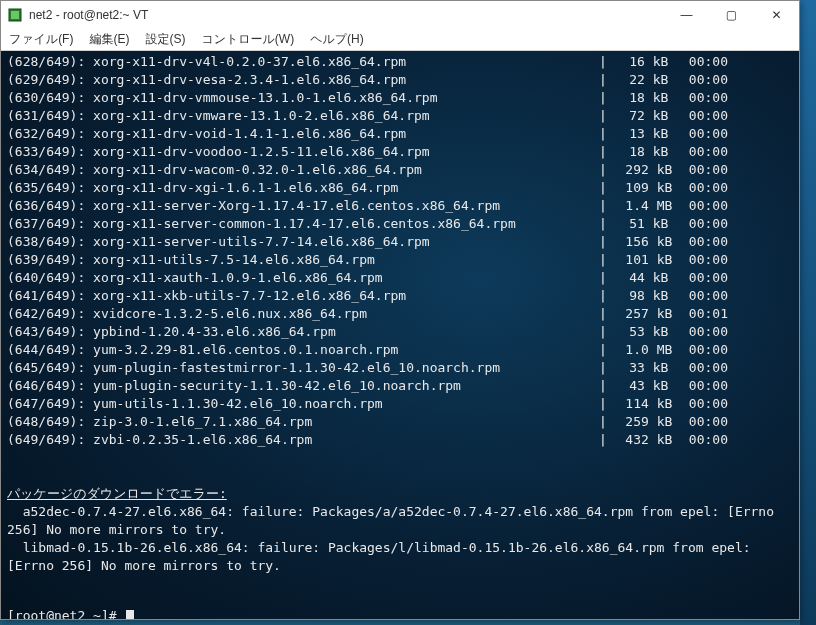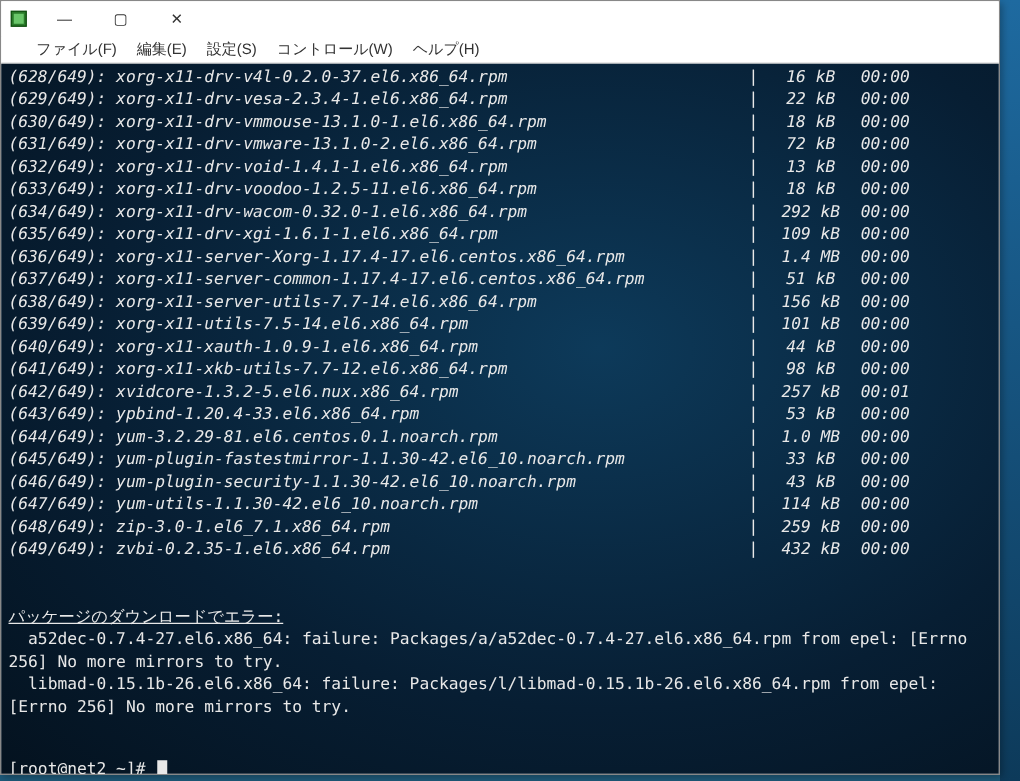--- a/index.html
+++ b/index.html
@@ -52,21 +52,21 @@
     font-size: 12px;
     color: #333;
     cursor: default;
   }
   .menubar {
     height: 22px;
     background: #fff;
     border-bottom: 1px solid #d0d0d0;
     display: flex;
     align-items: flex-end;
-    padding-left: 20px;
+    padding-left: 0;
     font-size: 12px;
     font-family: "MS UI Gothic", sans-serif;
     color: #333;
   }
   .menubar .menu-item {
     padding: 2px 8px;
     cursor: default;
   }
   .terminal {
     flex: 1;
@@ -78,21 +78,20 @@
     padding: 2px 6px;
     overflow: auto;
     white-space: pre;
     position: relative;
   }
   .terminal::-webkit-scrollbar { width: 16px; }
   .terminal::-webkit-scrollbar-track { background: #2a2a2a; }
   .terminal::-webkit-scrollbar-thumb { background: #5a5a5a; }
   .row {
     display: flex;
-    font-style: italic;
   }
   .col-name { flex: 0 0 590px; overflow: hidden; }
   .col-size { flex: 0 0 80px; text-align: center; }
   .col-time { flex: 0 0 80px; text-align: left; }
   .pipe { color: #e8e8e8; padding: 0 2px; }
   .error-header {
     color: #e8e8e8;
     position: relative;
     text-decoration: underline;
   }
@@ -119,20 +118,21 @@
 <div class="desktop-right"></div>
 
 <div class="window">
   <div class="titlebar">
     <span class="app-icon">
       <svg width="14" height="14" viewBox="0 0 14 14">
         <rect x="1" y="1" width="12" height="12" fill="#2a7a2a" stroke="#0a4a0a"></rect>
         <rect x="3" y="3" width="8" height="8" fill="#6ac66a"></rect>
       </svg>
     </span>
+    <span class="title-text">net2 - root@net2:~ VT</span>
     <div class="win-controls">
       <div class="win-btn">—</div>
       <div class="win-btn">▢</div>
       <div class="win-btn close">✕</div>
     </div>
   </div>
 
   <div class="menubar">
     <span class="menu-item">ファイル(F)</span>
     <span class="menu-item">編集(E)</span>

